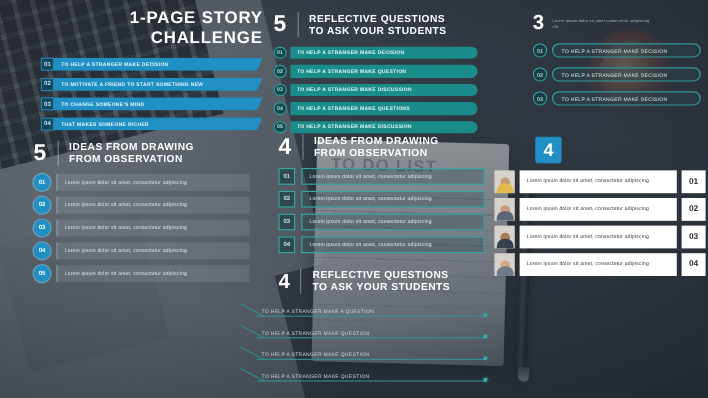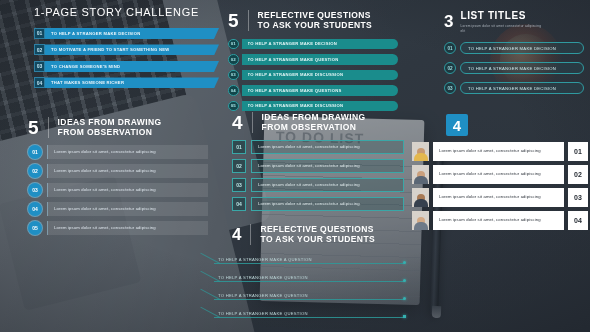--- a/index.html
+++ b/index.html
@@ -118,22 +118,22 @@
   .hdr-txt .sub2 { display:block; }
   .hdr-sub-small {
     font-size:3.2px; color:#aeb6bf; line-height:1.4; letter-spacing:.2px;
     margin-top:2px; max-width:86px;
   }
   .hdr-divider { width:1px; align-self:stretch; background:rgba(255,255,255,.35); margin:0 2px; }
 
   
   #s1 { left:34px; top:6px; width:185px; }
   #s1 .title {
-    font-size:11px; font-weight:normal; color:#fff;
-    letter-spacing:.7px; line-height:1.18; text-transform:uppercase;
+    font-size:14px; font-weight:bold; color:#fff;
+    letter-spacing:.7px; line-height:1.18; text-transform:uppercase;text-align:right;
   }
   #s1 .rows { margin-top:9px; display:flex; flex-direction:column; gap:5.5px; }
   .s1row { display:flex; align-items:center; height:11px; }
   .s1num {
     width:11px; height:11px; background:#12485f; color:#bfe4f3;
     font-size:5px; font-weight:bold;
     display:flex; align-items:center; justify-content:center;
     flex:none; border:1px solid #2e7fa3;
   }
   .s1bar {
@@ -378,21 +378,20 @@
           <span>TO HELP A STRANGER MAKE DISCUSSION</span>
         </div>
     </div>
   </div>
 </div>
 
 <div class="panel" id="s3">
   <div class="hdr">
     <div class="hdr-num">3</div>
     <div>
-      <div class="hdr-txt" style="font-size:10px;letter-spacing:.6px">LIST TITLES</div>
       <div class="hdr-sub-small">Lorem ipsum dolor sit amet consectetur adipiscing elit</div>
     </div>
   </div>
   <div class="rows">
     <div class="s3row">
       <div class="s3num">01</div>
       <div class="s3bar">
           <span>TO HELP A STRANGER MAKE DECISION</span>
         </div>
     </div>

